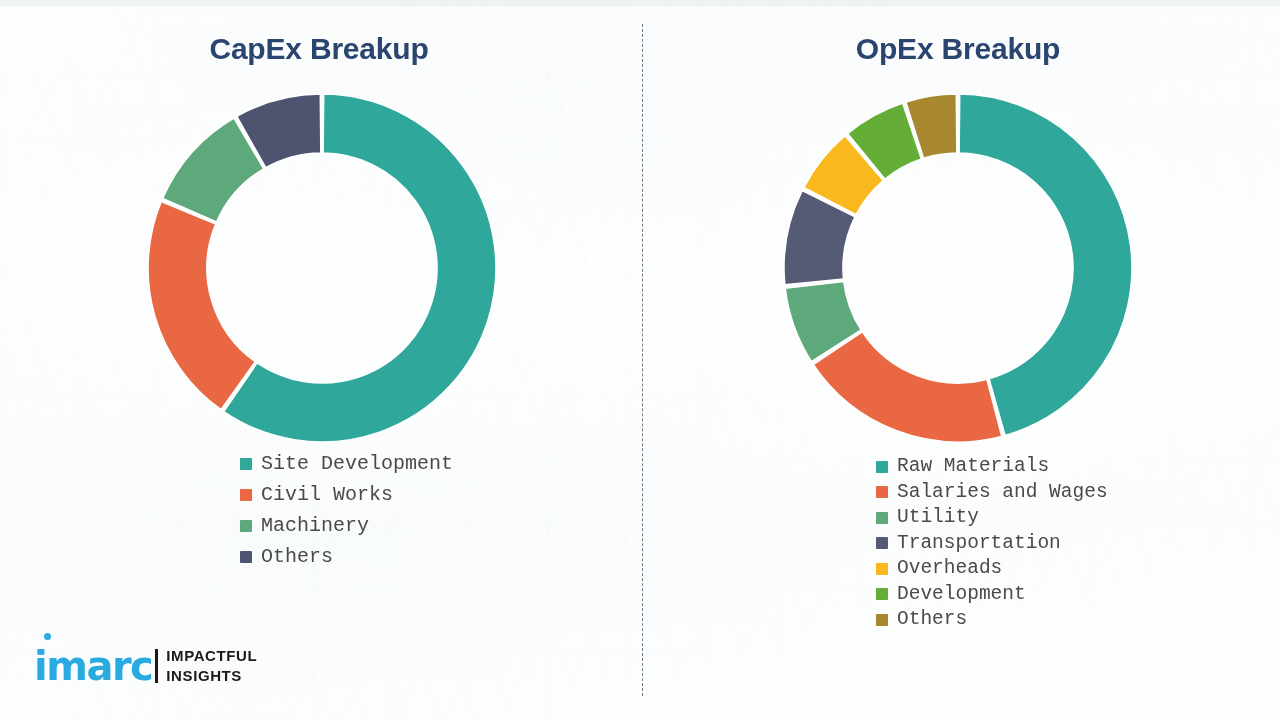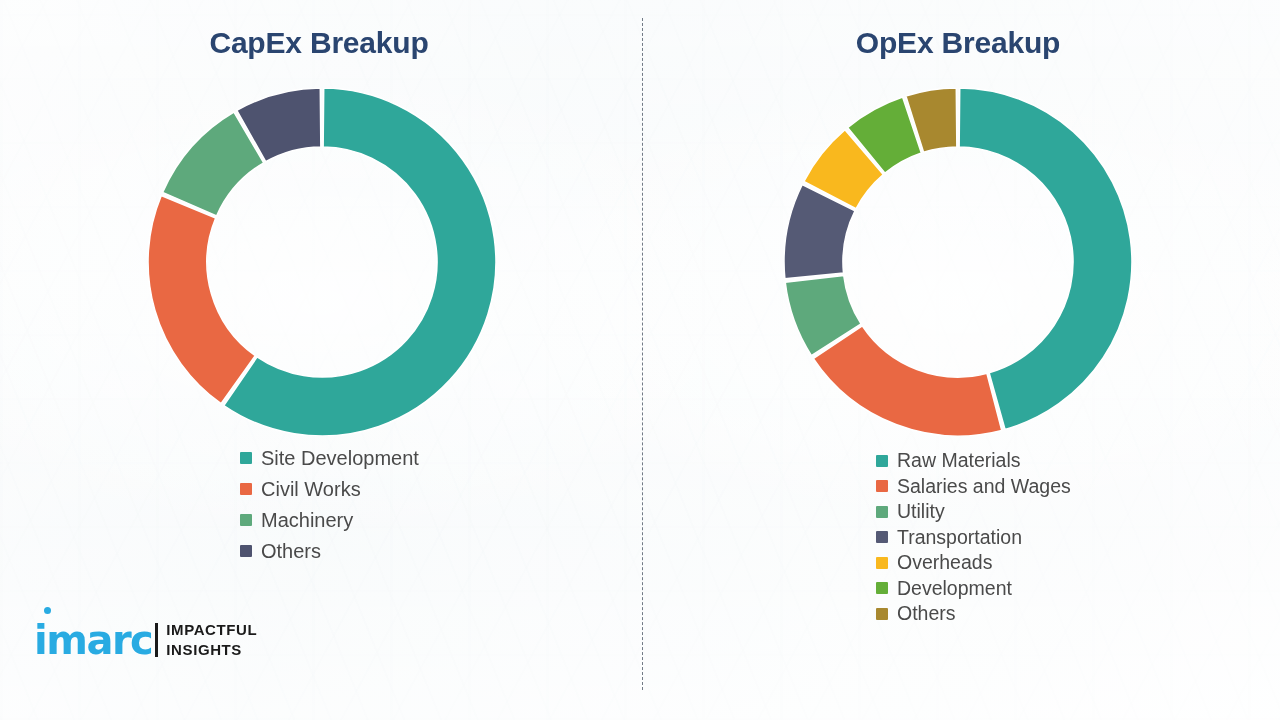--- a/index.html
+++ b/index.html
@@ -24,21 +24,21 @@
   }
   #bg-veil {
     position:absolute; inset:0;
     background:
       radial-gradient(ellipse 52% 46% at 25% 42%, rgba(255,255,255,0.88) 0%, rgba(255,255,255,0.05) 70%),
       radial-gradient(ellipse 52% 46% at 75% 42%, rgba(255,255,255,0.86) 0%, rgba(255,255,255,0.04) 70%),
       linear-gradient(180deg, rgba(255,255,255,0.55) 0%, rgba(255,255,255,0.20) 45%, rgba(255,255,255,0.62) 100%);
   }
 
   
-  #stage { position:absolute; inset:0; }
+  #stage { position:absolute; inset:0;margin-top:6px; }
 
   .panel { position:absolute; top:0; height:720px; }
   #panel-capex { left:0;   width:642px; }
   #panel-opex  { left:642px; width:636px; }
 
   .panel-title {
     position:absolute; top:26px; left:0; right:0;
     text-align:center;
     font-size:30px; font-weight:bold;
     color:#2a4570;
@@ -55,21 +55,21 @@
     opacity:0.85;
   }
 
   
   .donut-wrap { position:absolute; }
   #donut-capex { left:148px; top:88px; width:348px; height:348px; }
   #donut-opex  { left:784px; top:88px; width:348px; height:348px; }
   .donut-svg { display:block; width:100%; height:100%; }
 
   
-  .legend { position:absolute; }
+  .legend { position:absolute;font-family:Liberation Mono, monospace; }
   #legend-capex { left:240px; top:448px; }
   #legend-opex  { left:876px; top:451px; }
 
   .legend-row {
     display:flex; align-items:center;
     margin-bottom:5px;
     white-space:nowrap;
   }
   #legend-capex .legend-row { margin-bottom:11px; }
   #legend-opex  .legend-row { margin-bottom:6px; }
@@ -82,21 +82,21 @@
   }
   .legend-label {
     font-size:20px;
     color:#4a4a4a;
     line-height:1;
   }
   #legend-opex .legend-label { font-size:19.5px; }
 
   
   #logo {
-    position:absolute; left:34px; top:620px;
+    position:absolute; left:34px; top:640px;
     display:flex; align-items:center;
   }
   #logo-word {
     font-size:40px; font-weight:bold;
     color:#29ABE2;
     letter-spacing:-1.5px;
     line-height:1;
     font-family:"DejaVu Sans", sans-serif;
   }
   #logo-dot {

